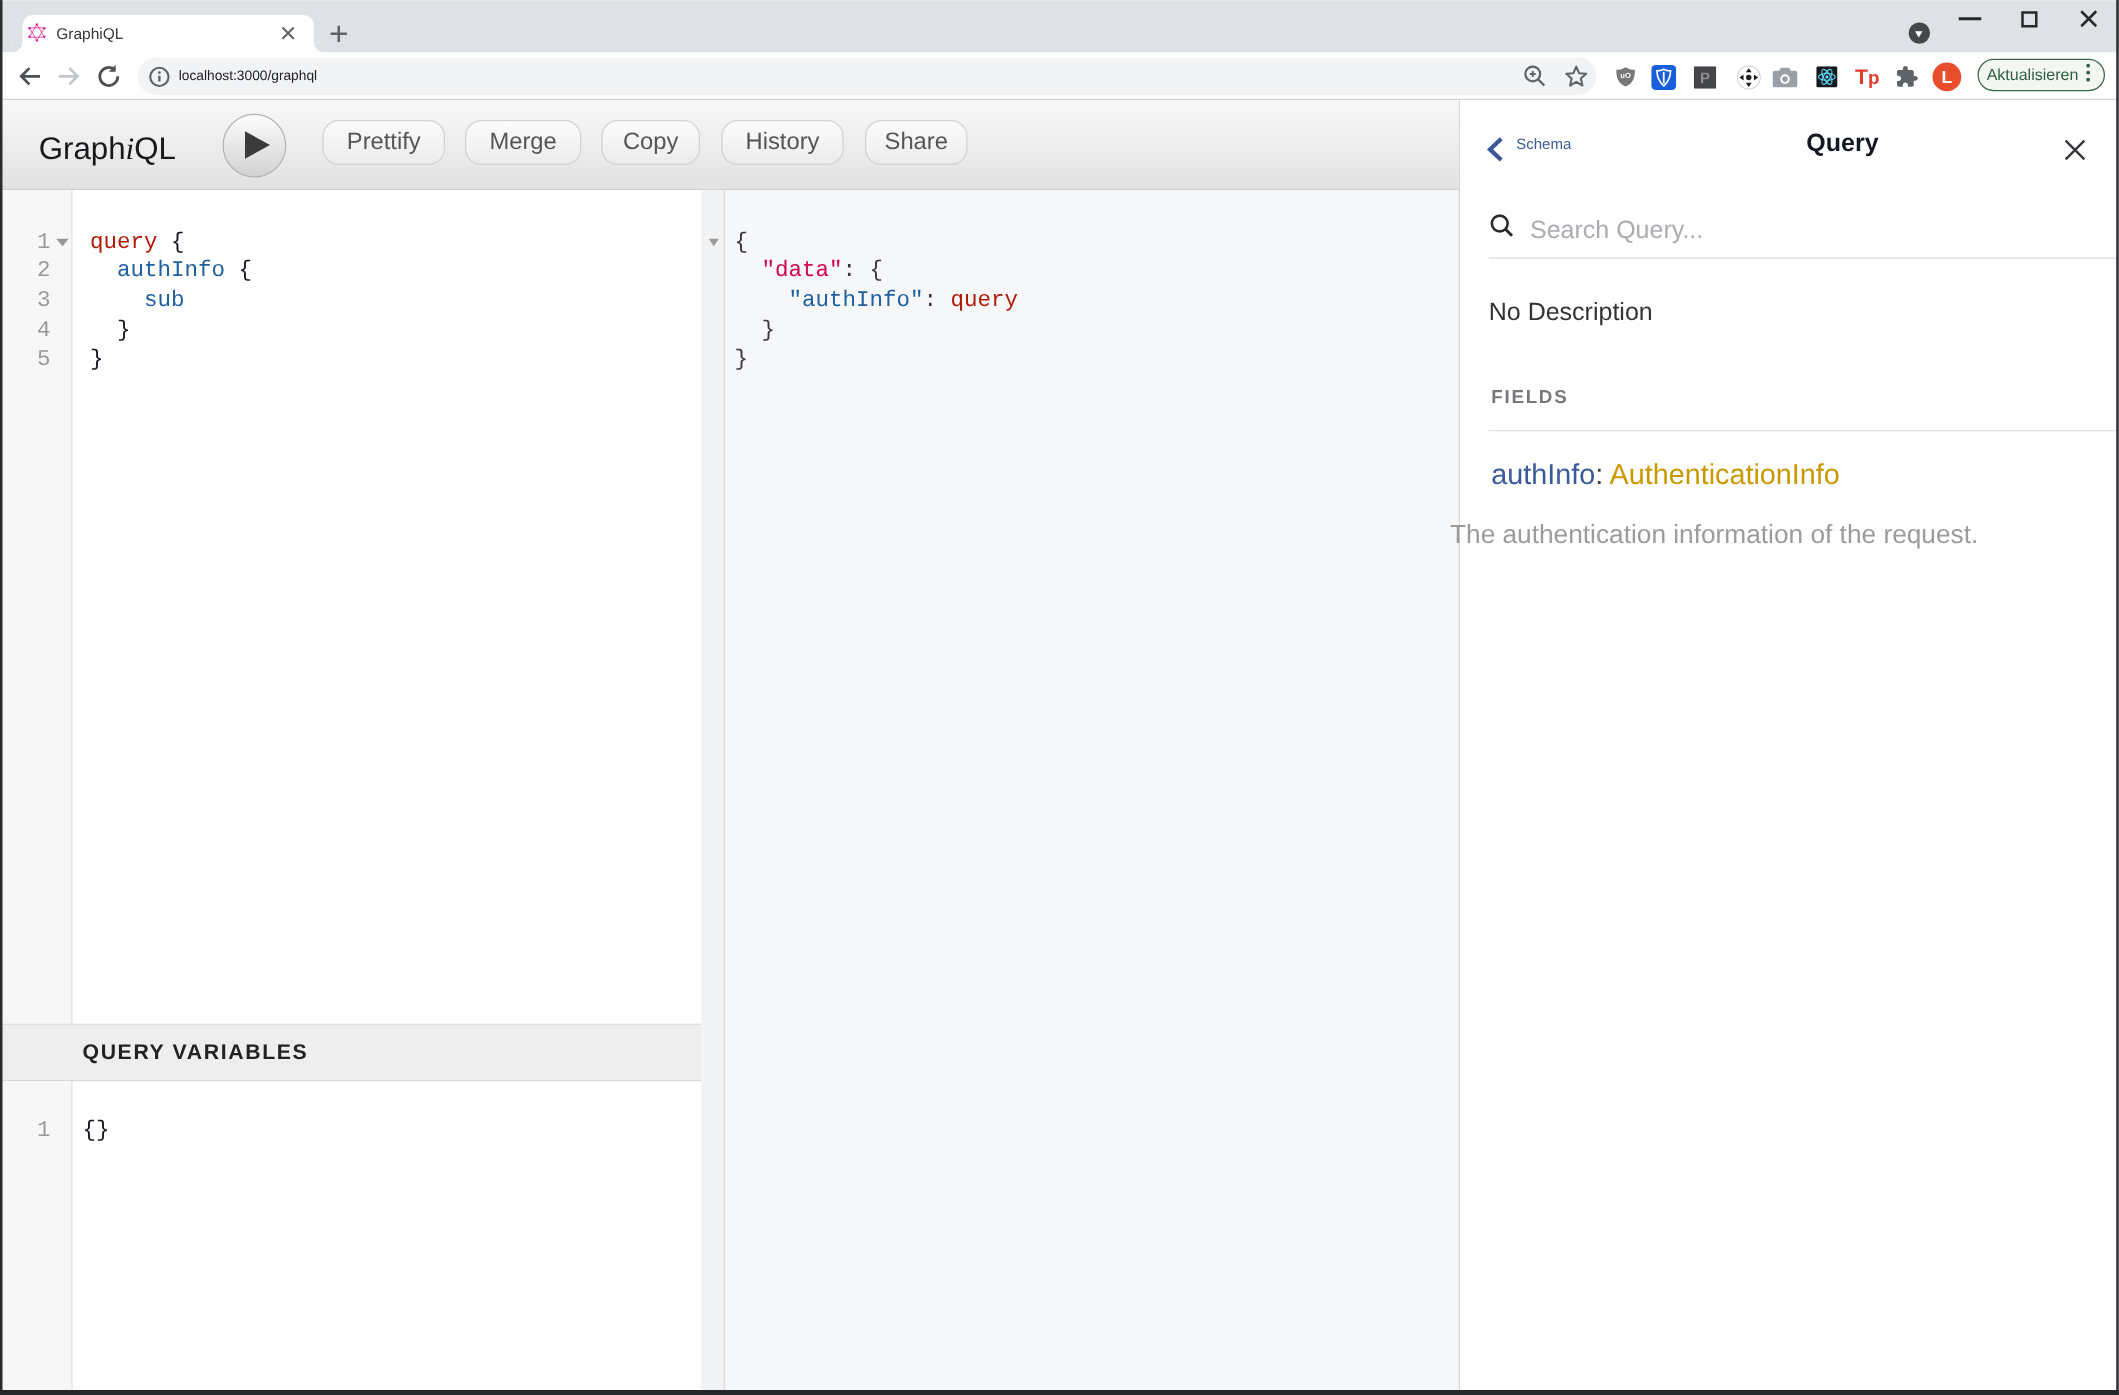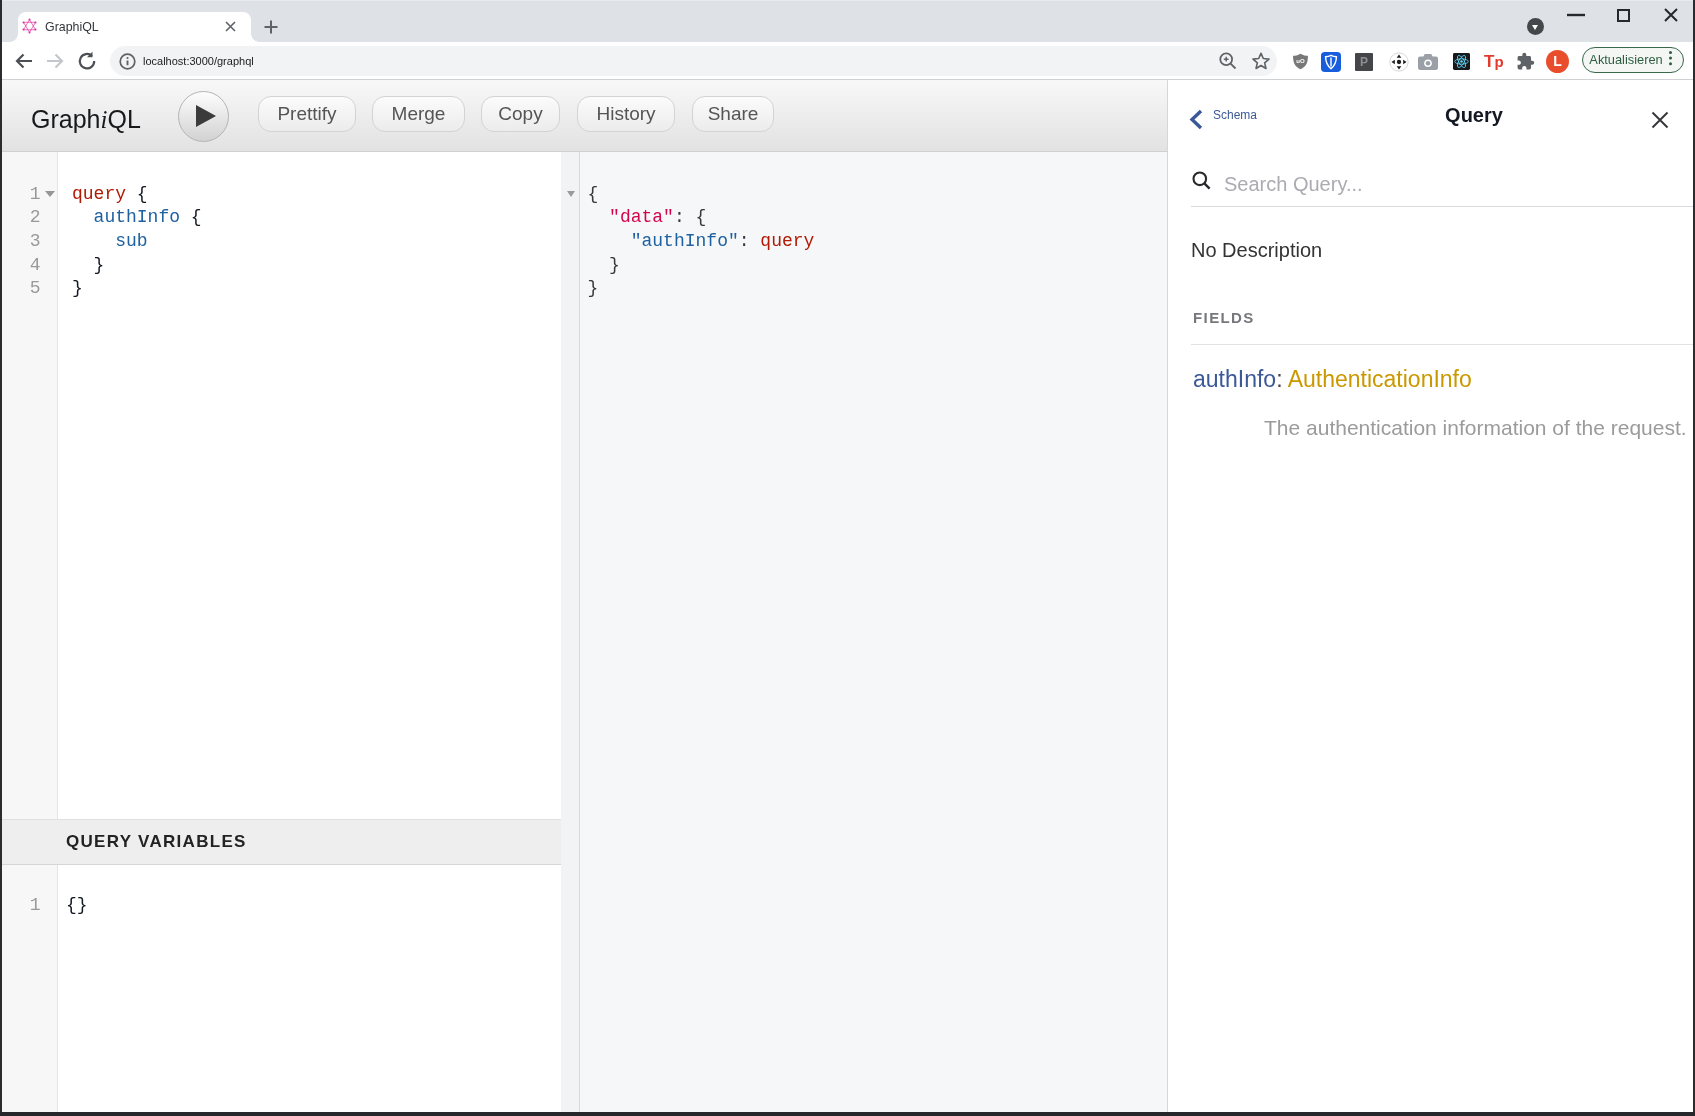--- a/index.html
+++ b/index.html
@@ -214,19 +214,19 @@
   <div class="abs" style="left:1224px;top:170px;height:29px;line-height:29px;font-size:20px;color:#ababb2;">Search Query...</div>
   <div class="abs" style="left:1191px;top:206px;width:502px;height:1px;background:#d9d9de;"></div>
 
   <div class="abs" style="left:1191px;top:236px;height:29px;line-height:29px;font-size:20px;color:#333;">No Description</div>
 
   <div class="abs" style="left:1193px;top:306px;height:23px;line-height:23px;font-size:15px;font-weight:bold;letter-spacing:1.4px;color:#76787b;">FIELDS</div>
   <div class="abs" style="left:1191px;top:344px;width:502px;height:1px;background:#e2e2e2;"></div>
 
   <div class="abs" style="left:1193px;top:365px;height:29px;line-height:29px;font-size:23px;"><span style="color:#3b5998">authInfo</span><span style="color:#444">: </span><span style="color:#ca9800">AuthenticationInfo</span></div>
 
-  <div class="abs" style="left:1264px;top:412.5px;height:29px;line-height:29px;font-size:21px;color:#9b9b9b;">The authentication information of the request.</div>
+  <div class="abs" style="left:1160px;top:412.5px;height:29px;line-height:29px;font-size:21px;color:#9b9b9b;">The authentication information of the request.</div>
 
   <div class="abs" style="left:0;top:0;width:2px;height:1116px;background:#2b2c30;"></div>
   <div class="abs" style="left:1693px;top:0;width:2px;height:1116px;background:#2b2c30;"></div>
   <div class="abs" style="left:0;top:1112px;width:1695px;height:4px;background:#26272b;"></div>
 
 </div>
 
 </body></html>

